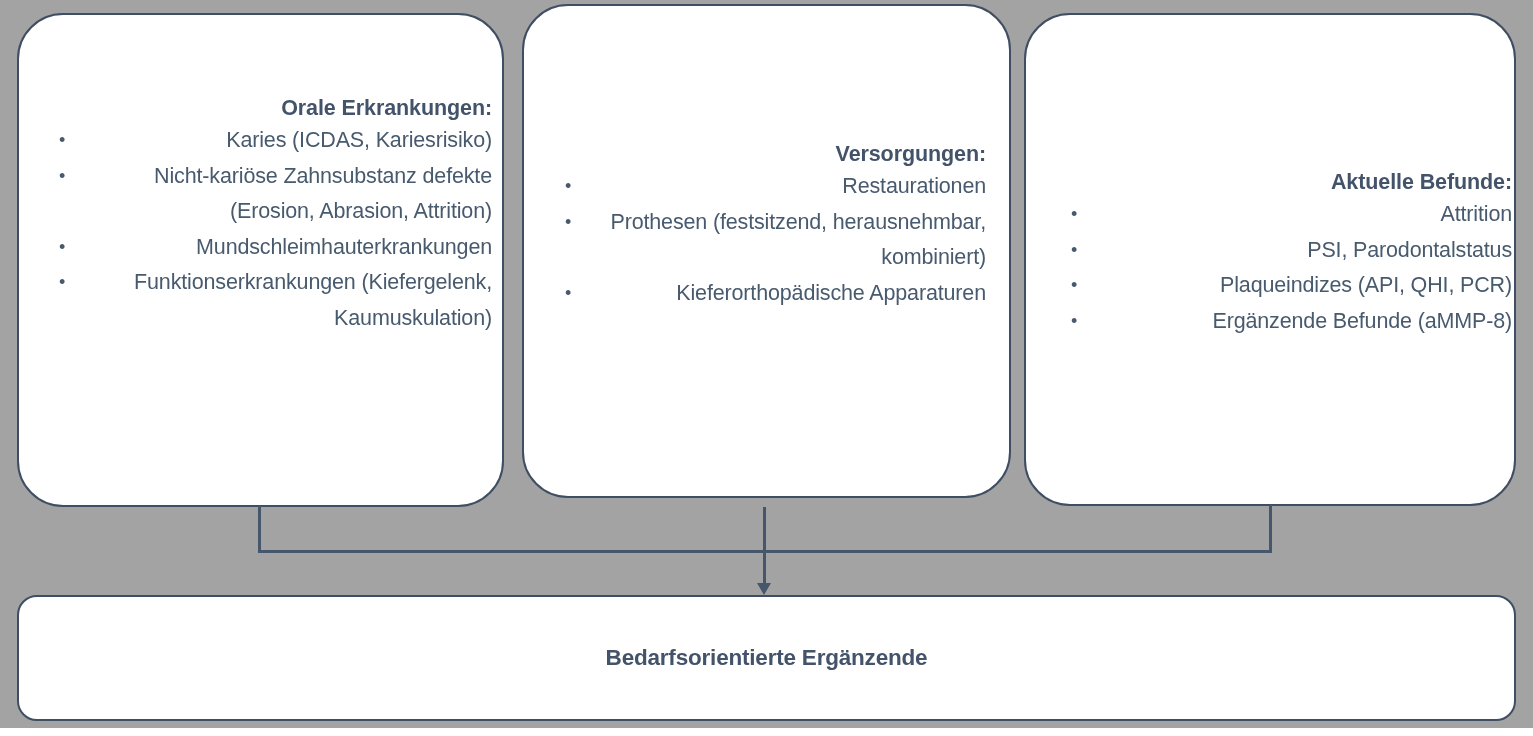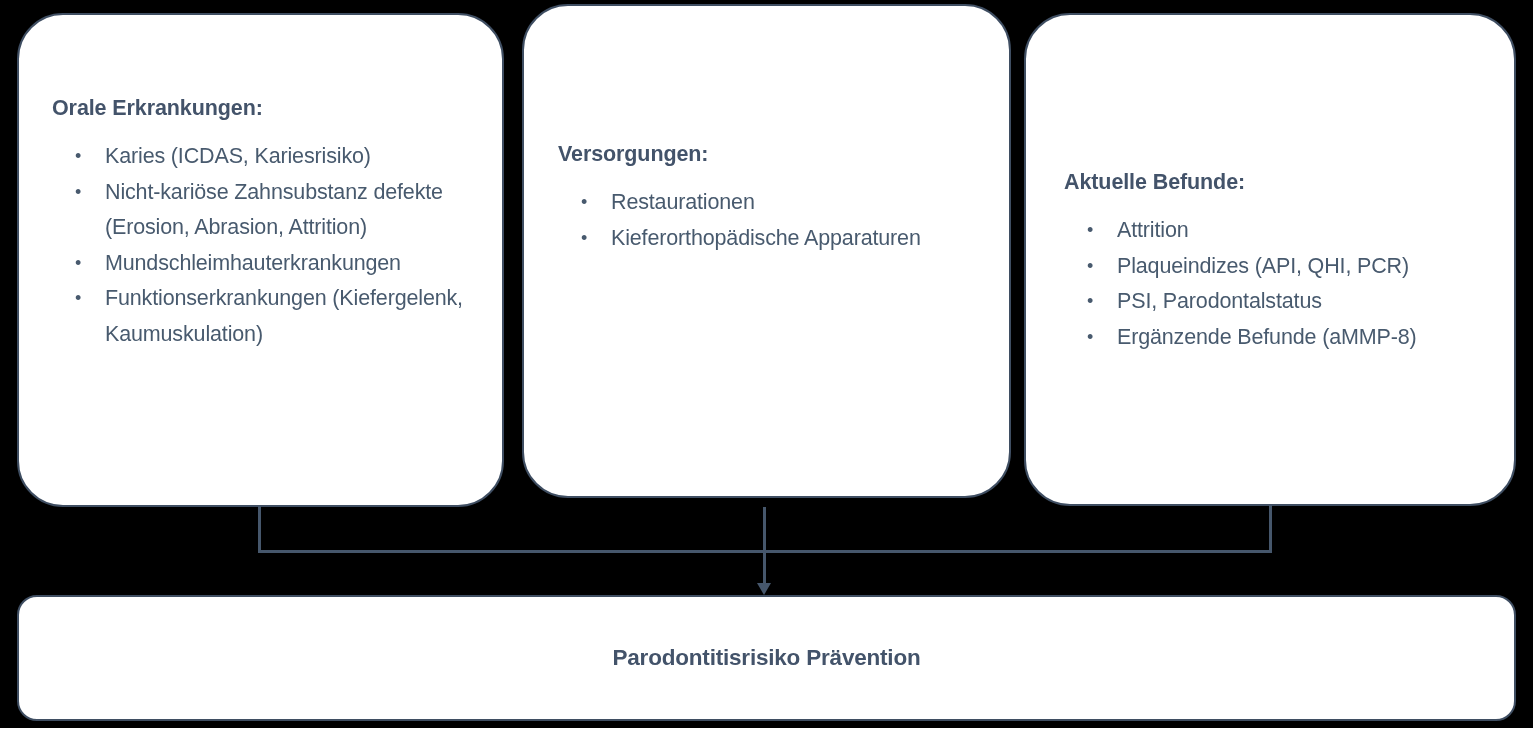--- a/index.html
+++ b/index.html
@@ -7,22 +7,23 @@
     padding: 0;
     background: #ffffff;
   }
   body {
     font-family: "Liberation Sans", sans-serif;
   }
   #canvas {
     position: relative;
     width: 1533px;
     height: 728px;
-    background: #000000;
+    background: #a3a3a3;
     overflow: hidden;
+    text-align: right;
   }
 
   
   .card {
     position: absolute;
     box-sizing: border-box;
     border: 2.5px solid #3f4e62;
     border-radius: 46px;
     background: #ffffff;
   }
@@ -37,21 +38,21 @@
     font-weight: bold;
     font-size: 21.5px;
     line-height: 30px;
     color: #43536a;
     letter-spacing: -0.1px;
     white-space: nowrap;
   }
 
   ul.bullets {
     list-style: none;
-    margin: 16px;
+    margin: 0;
     padding: 0;
   }
   ul.bullets > li {
     position: relative;
     font-size: 21.5px;
     line-height: 35.5px;
     color: #485a6e;
     padding-left: 37px;
     letter-spacing: -0.15px;
   }
@@ -115,43 +116,44 @@
         <li>Funktionserkrankungen (Kiefergelenk, Kaumuskulation)</li>
       </ul>
     </div>
   </div>
 
   <div class="card" style="left:522px; top:4px; width:489px; height:494px;">
     <div class="card-body" style="padding:133px 0 0 34px; width:428px;">
       <div class="card-title">Versorgungen:</div>
       <ul class="bullets">
         <li>Restaurationen</li>
+        <li>Prothesen (festsitzend, herausnehmbar, kombiniert)</li>
         <li>Kieferorthopädische Apparaturen</li>
       </ul>
     </div>
   </div>
 
   <div class="card" style="left:1024px; top:13px; width:492px; height:493px;">
     <div class="card-body" style="padding:152px 0 0 38px; width:448px;">
       <div class="card-title">Aktuelle Befunde:</div>
       <ul class="bullets">
         <li>Attrition</li>
+        <li>PSI, Parodontalstatus</li>
         <li>Plaqueindizes (API, QHI, PCR)</li>
-        <li>PSI, Parodontalstatus</li>
         <li>Ergänzende Befunde (aMMP-8)</li>
       </ul>
     </div>
   </div>
 
   <div class="conn conn-v" style="left:258px; top:506px; height:46px;"></div>
 
   <div class="conn conn-v" style="left:1269px; top:505px; height:47px;"></div>
 
   <div class="conn conn-h" style="left:258px; top:550px; width:1014px;"></div>
 
   <div class="conn conn-v" style="left:763px; top:507px; height:80px;"></div>
   <div class="arrow-head" style="left:757px; top:583px;"></div>
 
   <div class="bottom-box" style="left:17px; top:595px; width:1499px; height:126px;">
-    <span class="bottom-label">Parodontitisrisiko Prävention</span>
+    <span class="bottom-label">Bedarfsorientierte Ergänzende</span>
   </div>
 
 </div>
 
 </body></html>

